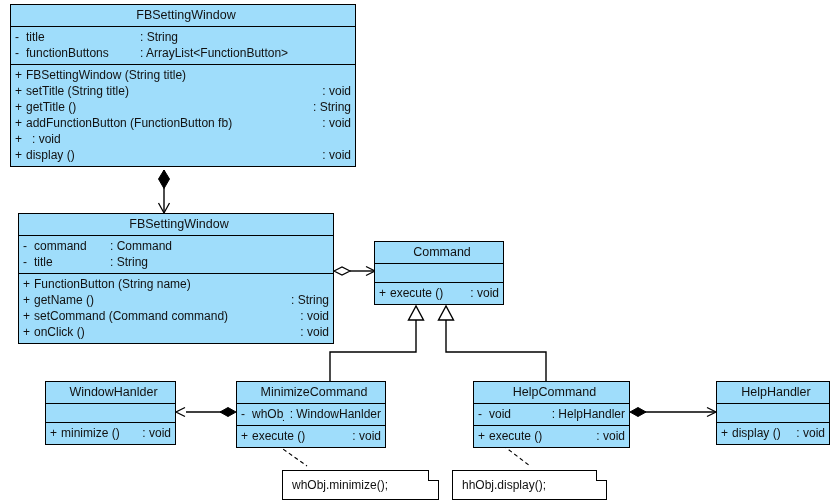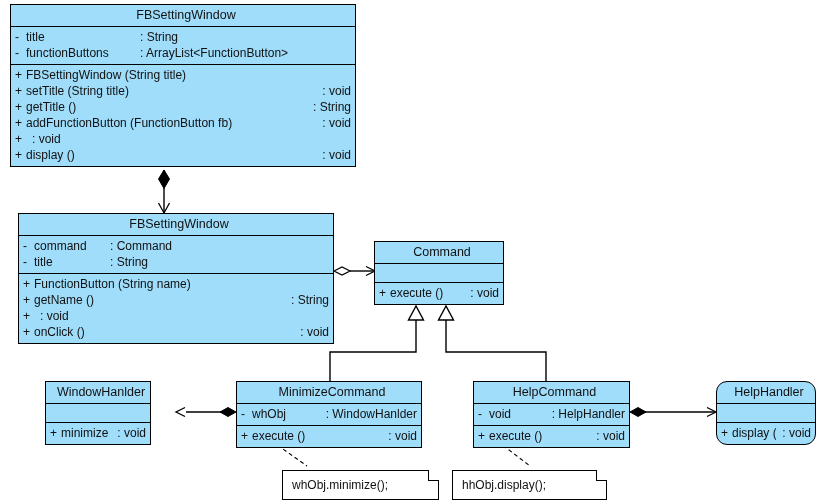--- a/index.html
+++ b/index.html
@@ -228,20 +228,21 @@
         <span class="member-name">FunctionButton (String name)</span>
         <span class="member-type"></span>
       </div>
       <div class="uml-row">
         <span class="vis">+</span>
         <span class="member-name">getName ()</span>
         <span class="member-type">: String</span>
       </div>
       <div class="uml-row">
         <span class="vis">+</span>
+        <span class="member-name">setCommand (Command command)</span>
         <span class="member-type">: void</span>
       </div>
       <div class="uml-row">
         <span class="vis">+</span>
         <span class="member-name">onClick ()</span>
         <span class="member-type">: void</span>
       </div>
     </div>
   </div>
 
@@ -250,33 +251,33 @@
     <div class="uml-compartment empty"></div>
     <div class="uml-compartment">
       <div class="uml-row">
         <span class="vis">+</span>
         <span class="member-name">execute ()</span>
         <span class="member-type">: void</span>
       </div>
     </div>
   </div>
 
-  <div class="uml-class" style="left:45px; top:381px; width:106px;">
+  <div class="uml-class" style="left:45px; top:381px; width:131px;">
     <div class="uml-title">WindowHanlder</div>
     <div class="uml-compartment empty"></div>
     <div class="uml-compartment">
       <div class="uml-row">
         <span class="vis">+</span>
         <span class="member-name">minimize ()</span>
         <span class="member-type">: void</span>
       </div>
     </div>
   </div>
 
-  <div class="uml-class" style="left:236px; top:381px; width:186px;">
+  <div class="uml-class" style="left:236px; top:381px; width:150px;">
     <div class="uml-title">MinimizeCommand</div>
     <div class="uml-compartment">
       <div class="uml-row">
         <span class="vis">-</span>
         <span class="member-name">whObj</span>
         <span class="member-type">: WindowHanlder</span>
       </div>
     </div>
     <div class="uml-compartment">
       <div class="uml-row">
@@ -298,21 +299,21 @@
     </div>
     <div class="uml-compartment">
       <div class="uml-row">
         <span class="vis">+</span>
         <span class="member-name">execute ()</span>
         <span class="member-type">: void</span>
       </div>
     </div>
   </div>
 
-  <div class="uml-class" style="left:716px; top:381px; width:100px;border-radius:11px;">
+  <div class="uml-class" style="left:716px; top:381px; width:114px;">
     <div class="uml-title">HelpHandler</div>
     <div class="uml-compartment empty"></div>
     <div class="uml-compartment">
       <div class="uml-row">
         <span class="vis">+</span>
         <span class="member-name">display ()</span>
         <span class="member-type">: void</span>
       </div>
     </div>
   </div>

